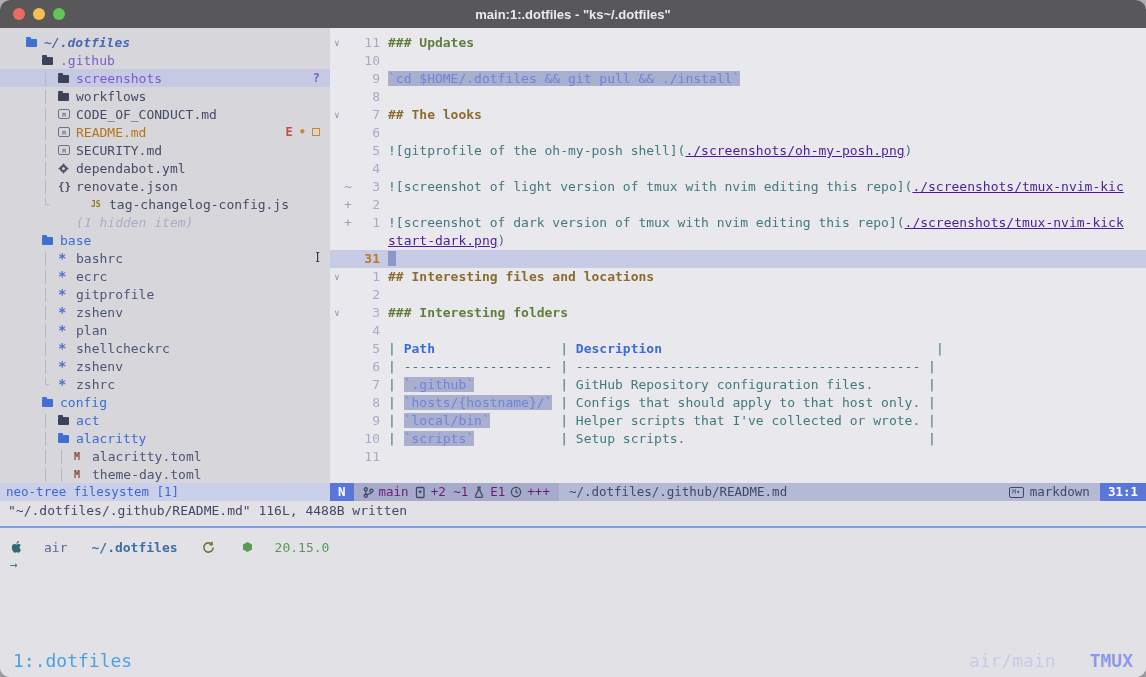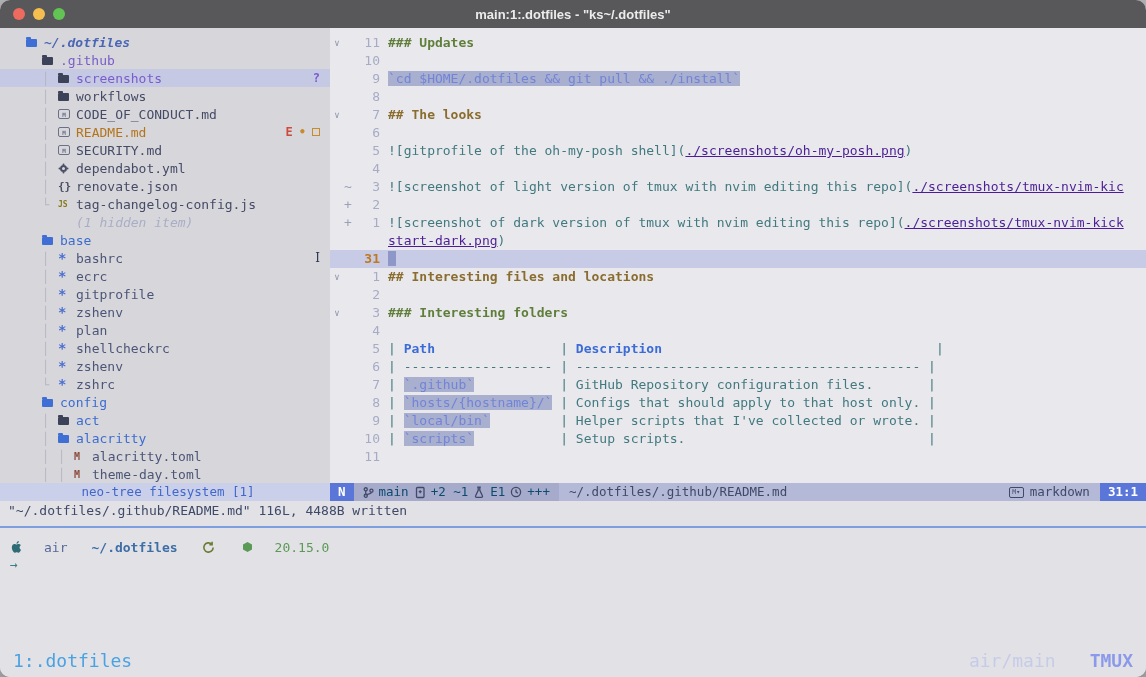--- a/index.html
+++ b/index.html
@@ -23,21 +23,21 @@
   .srow.sel { background:#c5c9e4; }
   .gcell { display:inline-block; width:16px; color:#b4b6c4; font-size:12px; flex:none; }
   .ic { display:inline-flex; width:17px; justify-content:flex-start; align-items:center; flex:none; }
   .ic-folder { width:11px; height:8px; background:#3f6fd4; border-radius:1px; position:relative; margin-top:2px; }
   .ic-folder::before { content:""; position:absolute; top:-2px; left:0; width:5px; height:2px; background:inherit; border-radius:1px 1px 0 0; }
   .ic-folder.dark { background:#3c4258; }
   .ic-doc { width:12px; height:10px; border:1px solid #6a7088; border-radius:2px; color:#6a7088; font-size:6px; font-weight:bold; display:flex; align-items:center; justify-content:center; }
   .ic-gear { width:7px; height:7px; border:2px solid #4a4f66; border-radius:50%; margin-left:2px;
     box-shadow:0 -4px 0 -2.5px #4a4f66, 0 4px 0 -2.5px #4a4f66, -4px 0 0 -2.5px #4a4f66, 4px 0 0 -2.5px #4a4f66; }
   .t-braces { color:#4a4f66; font-size:11px; font-weight:bold; }
-  .t-js { color:#8a7a1e; font-size:8px; font-weight:bold; }
+  .t-js { color:#8a7a1e; font-size:8px; font-weight:bold;margin-left:33px; }
   .t-star { color:#4a6fd0; font-size:14px; font-weight:bold; }
   .t-toml { color:#8a4a3a; font-size:10px; font-weight:bold; }
   .lab { margin-left:1px; }
   .c-root { color:#4b66b4; font-weight:bold; font-style:italic; }
   .c-purple { color:#7a5ccc; }
   .c-dark { color:#454b66; }
   .c-orange { color:#b5741c; }
   .c-dim { color:#a9aec6; font-style:italic; }
   .c-blue { color:#3c6cd0; }
   .c-slate { color:#4c5578; }
@@ -60,24 +60,24 @@
   .s-md  { color:#41797f; }
   .s-url { color:#4c1d95; text-decoration:underline; }
   .s-h2  { color:#8a6d2e; font-weight:bold; }
   .s-h3  { color:#5f7e3a; font-weight:bold; }
   .s-code{ color:#7184d8; background:#a9afce; }
   .s-th  { color:#3b6bd6; font-weight:bold; }
   .cursor-block { display:inline-block; width:8px; height:15px; background:#8d98c8; vertical-align:-3px; }
 
   
   .statusbar { height:18px; display:flex; flex:none; font-size:12.5px; line-height:18px; }
-  .ntree-status { width:330px; flex:none; background:#cbd0ea; color:#4166cc; padding-left:6px; white-space:pre;text-align:center; }
+  .ntree-status { width:330px; flex:none; background:#cbd0ea; color:#4166cc; padding-left:6px; white-space:pre; }
   .lualine { flex:1; display:flex; overflow:hidden; }
   .mode { background:#5a76d8; color:#fff; font-weight:bold; padding:0 8px; flex:none; }
-  .seg-git { background:#a6abcc; color:#0c4a6e; display:flex; align-items:center; gap:5px; padding:0 9px; flex:none; }
+  .seg-git { background:#a6abcc; color:#701a75; display:flex; align-items:center; gap:5px; padding:0 9px; flex:none; }
   .seg-git svg { flex:none; }
   .seg-path { background:#b3b9d6; color:#3f4968; flex:1; display:flex; align-items:center; justify-content:space-between; padding:0 10px; overflow:hidden; }
   .ftype { display:flex; align-items:center; gap:6px; }
   .ic-mdbox { width:15px; height:11px; border:1px solid #3f4968; border-radius:2px; font-size:6.5px; color:#3f4968; display:inline-flex; align-items:center; justify-content:center; }
   .pos { background:#5a76d8; color:#fff; font-weight:bold; padding:0 8px; flex:none; }
 
   
   .msgline { height:19px; background:#e2e2e6; color:#3f4968; font-size:13px; line-height:19px; padding-left:8px; white-space:pre; flex:none; }
   .gap6 { height:6px; background:#e2e2e6; flex:none; }
   .pane-divider { height:2px; background:#7d9fe0; flex:none; }

